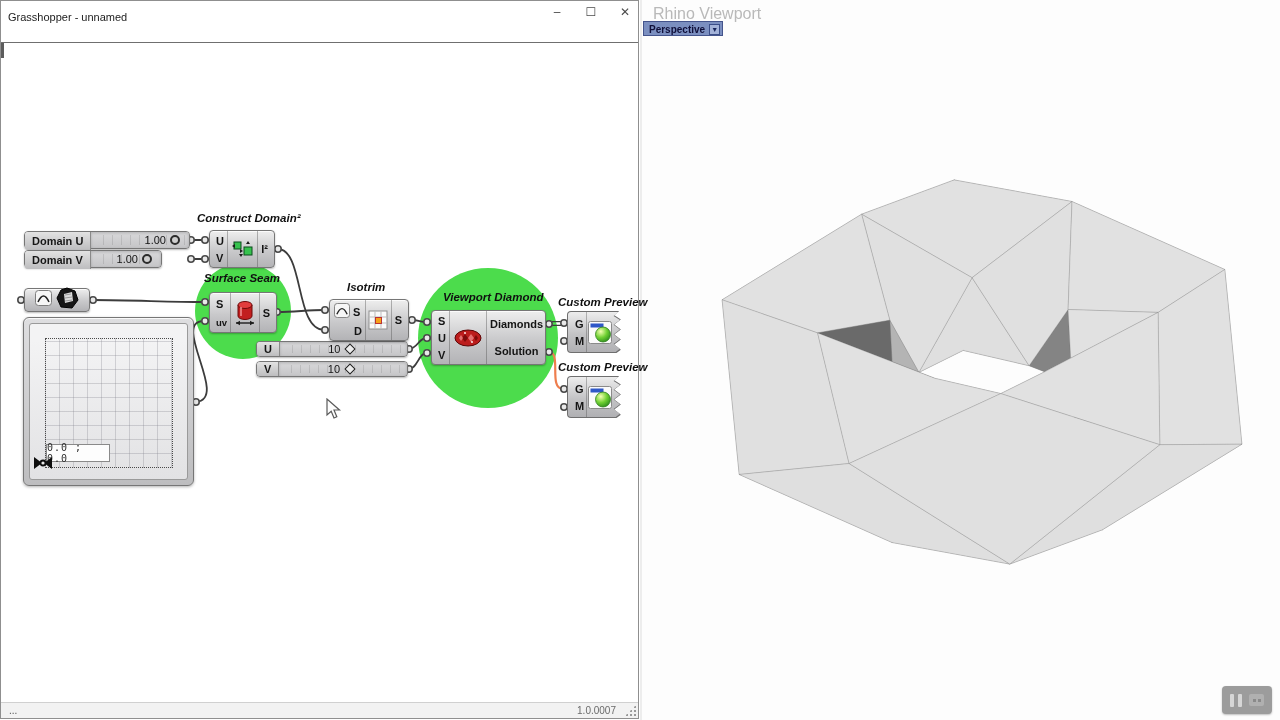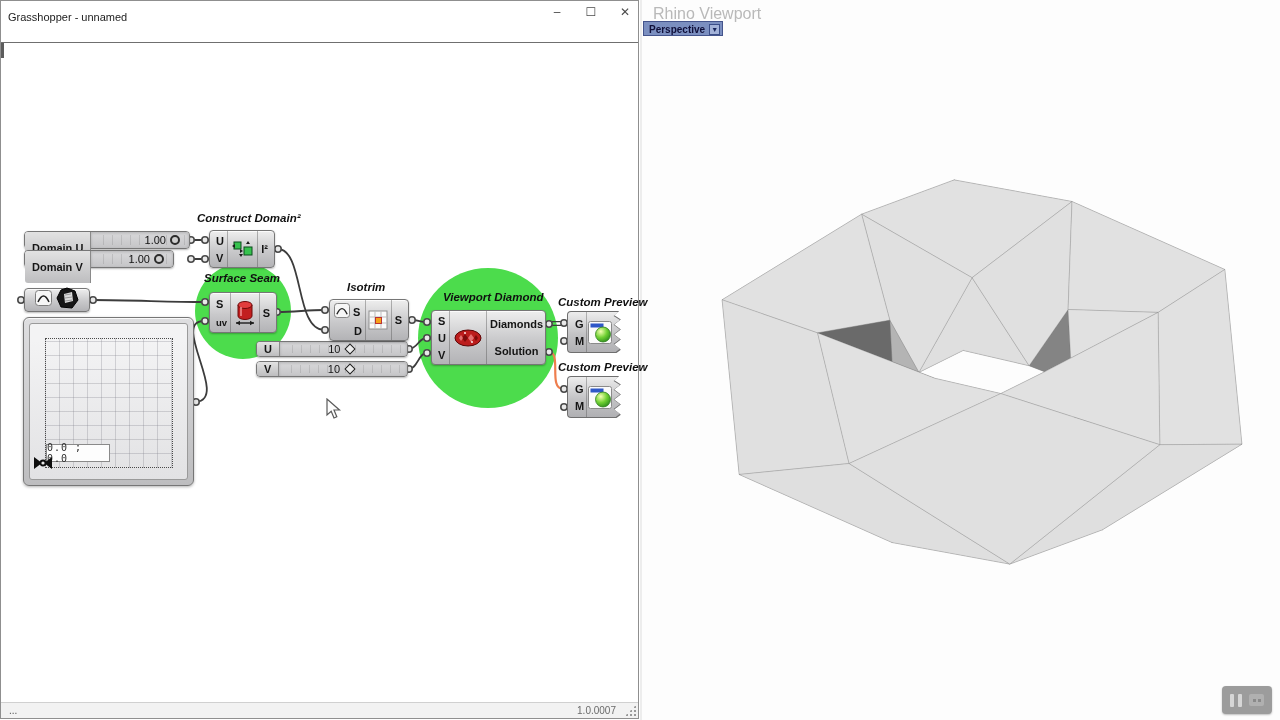--- a/index.html
+++ b/index.html
@@ -48,21 +48,21 @@
   .pcol{display:flex;flex-direction:column;justify-content:space-around;
         font-size:11px;font-weight:600;color:#141414;padding:1px 3px;}
   .pcol.in{border-right:1px solid rgba(70,70,70,.38);padding-left:6px;}
   .pcol.out{border-left:1px solid rgba(70,70,70,.38);align-items:center;padding-right:6px;}
   .icol{flex:1;display:flex;align-items:center;justify-content:center;}
   .prow{display:flex;align-items:center;gap:3px;}
   .small{font-size:9.5px;}
 
   
   .slider{display:flex;align-items:stretch;}
-  .slabel{display:flex;align-items:center;padding:16px 7px;font-size:11px;font-weight:600;color:#161616;
+  .slabel{display:flex;align-items:center;padding:9px 7px;font-size:11px;font-weight:600;color:#161616;
           background:linear-gradient(180deg,#e2e2e2,#bdbdbf);border-right:1px solid #8a8a8a;
           border-radius:3px 0 0 3px;}
   .strack{flex:1;position:relative;border-radius:0 3px 3px 0;
           background:linear-gradient(180deg,#d9d9db,#c5c5c7);
           box-shadow:inset 0 1px 3px rgba(0,0,0,.18);}
   .strack:before{content:"";position:absolute;inset:3px 4px;
           background:repeating-linear-gradient(90deg,transparent 0 8px,rgba(0,0,0,.10) 8px 9px);}
   .sval{position:absolute;top:50%;transform:translateY(-50%);font-size:11px;color:#141414;}
   .grip-round{position:absolute;top:50%;transform:translateY(-50%);width:10px;height:10px;
           border:2.4px solid #2c2c2c;border-radius:50%;background:#cfcfcf;}
@@ -210,21 +210,21 @@
   <div class="nick" style="left:558px;top:296px">Custom Preview</div>
   <div class="nick" style="left:558px;top:361px">Custom Preview</div>
 
   <div class="caps slider" style="left:24px;top:231px;width:166px;height:18px">
     <div class="slabel">Domain U</div>
     <div class="strack">
       <span class="sval" style="right:23px">1.00</span>
       <span class="grip-round" style="right:9px"></span>
     </div>
   </div>
-  <div class="caps slider" style="left:24px;top:250px;width:150px;height:18px">
+  <div class="caps slider" style="left:24px;top:250px;width:138px;height:18px">
     <div class="slabel">Domain V</div>
     <div class="strack">
       <span class="sval" style="right:23px">1.00</span>
       <span class="grip-round" style="right:9px"></span>
     </div>
   </div>
   <div class="caps slider" style="left:256px;top:341px;width:152px;height:16px">
     <div class="slabel" style="padding:0 7px">U</div>
     <div class="strack">
       <span class="sval" style="left:38%">10</span>

